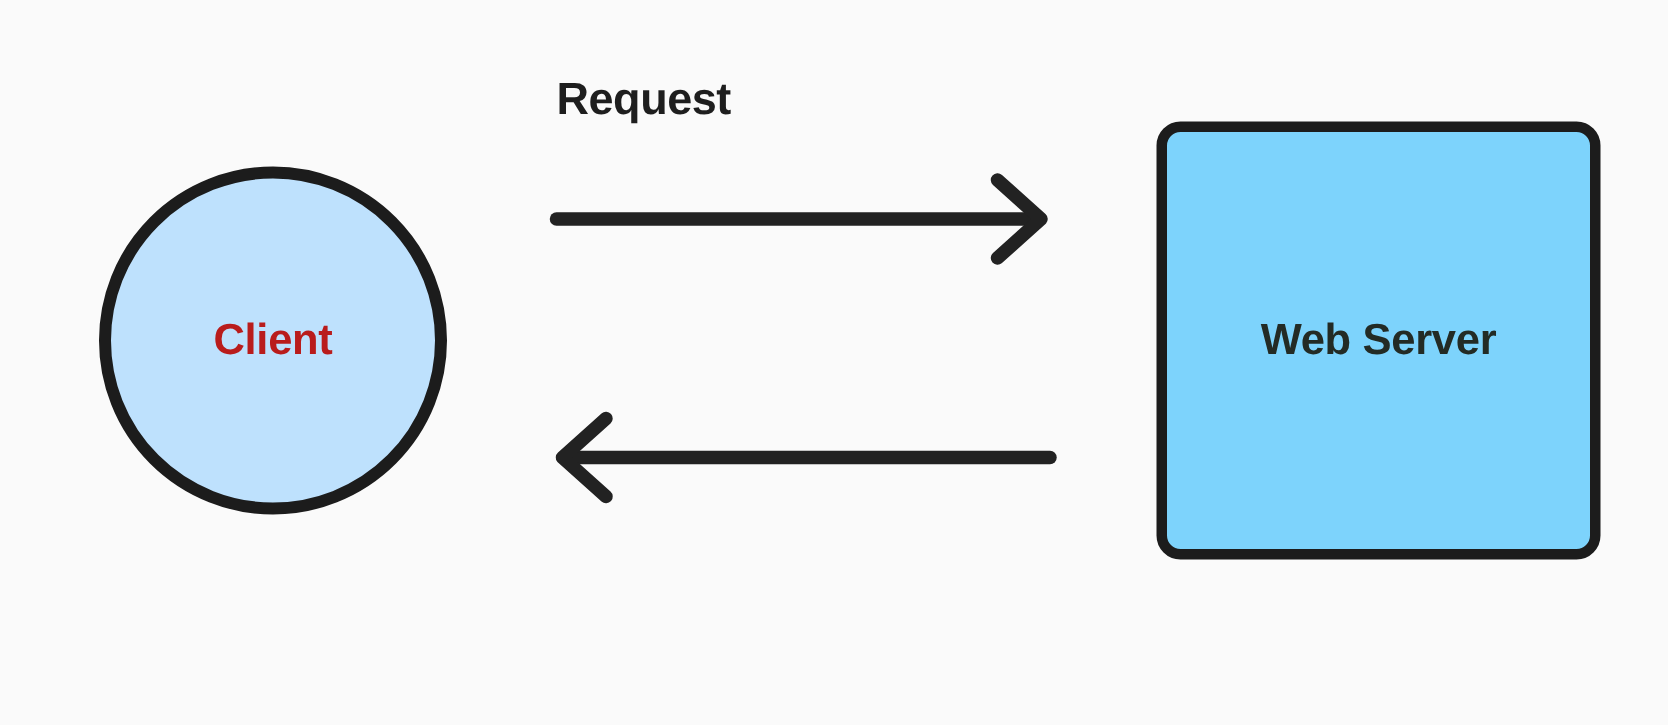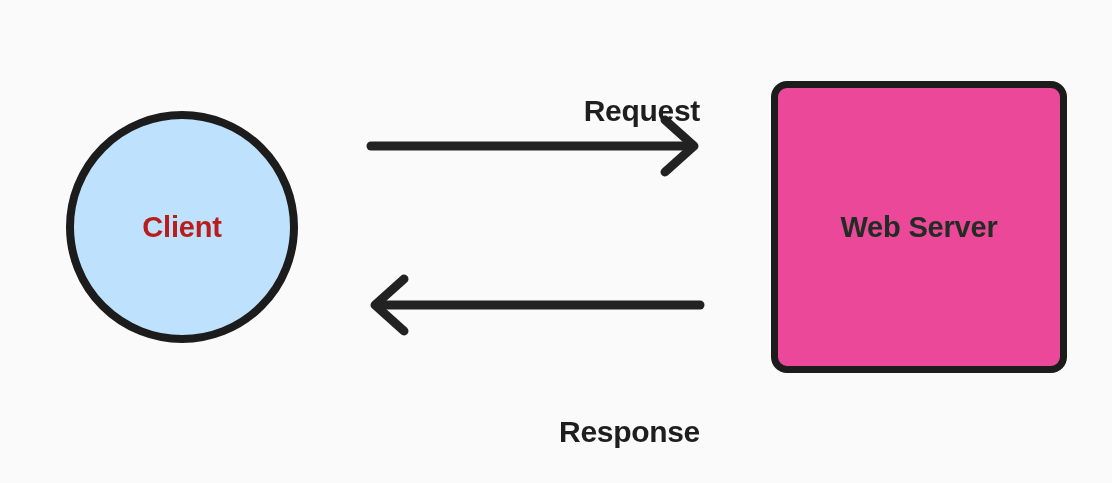--- a/index.html
+++ b/index.html
@@ -46,21 +46,21 @@
   
   #server-node {
     position: absolute;
     left: 771px;
     top: 81px;
     width: 296px;
     height: 292px;
     box-sizing: border-box;
     border: 7px solid #1C1C1C;
     border-radius: 16px;
-    background: #ec4899;
+    background: #7dd3fc;
     display: flex;
     align-items: center;
     justify-content: center;
   }
   #server-node .node-label {
     font-size: 29px;
     font-weight: bold;
     color: #232B25;
     letter-spacing: -0.2px;
     white-space: nowrap;
@@ -90,22 +90,21 @@
   }
 
   
   .edge-label {
     position: absolute;
     font-size: 30px;
     font-weight: bold;
     color: #1E1E1E;
     letter-spacing: -0.3px;
     white-space: nowrap;
-    text-align: right;
-    margin-top: 44px;
+    text-align: left;
   }
   #request-label {
     left: 371px;
     top: 50px;
     width: 329px;
   }
   #response-label {
     left: 371px;
     top: 371px;
     width: 329px;
@@ -132,15 +131,14 @@
     </g>
 
     <g>
       <line class="edge-line" x1="700" y1="305" x2="381" y2="305"></line>
       <polyline class="edge-head" points="404,279 375,305 404,331"></polyline>
     </g>
   </svg>
 
   <div id="request-label" class="edge-label">Request</div>
 
-  <div id="response-label" class="edge-label">Response</div>
 
 </div>
 
 </body></html>

